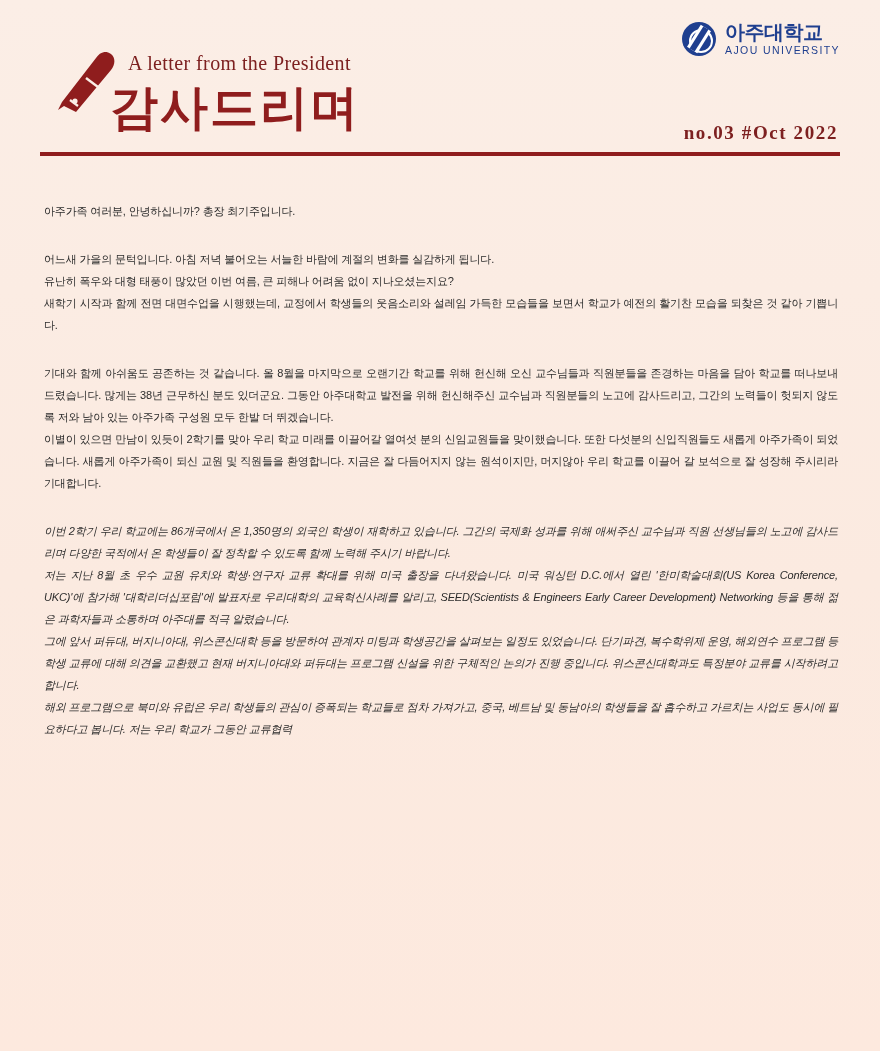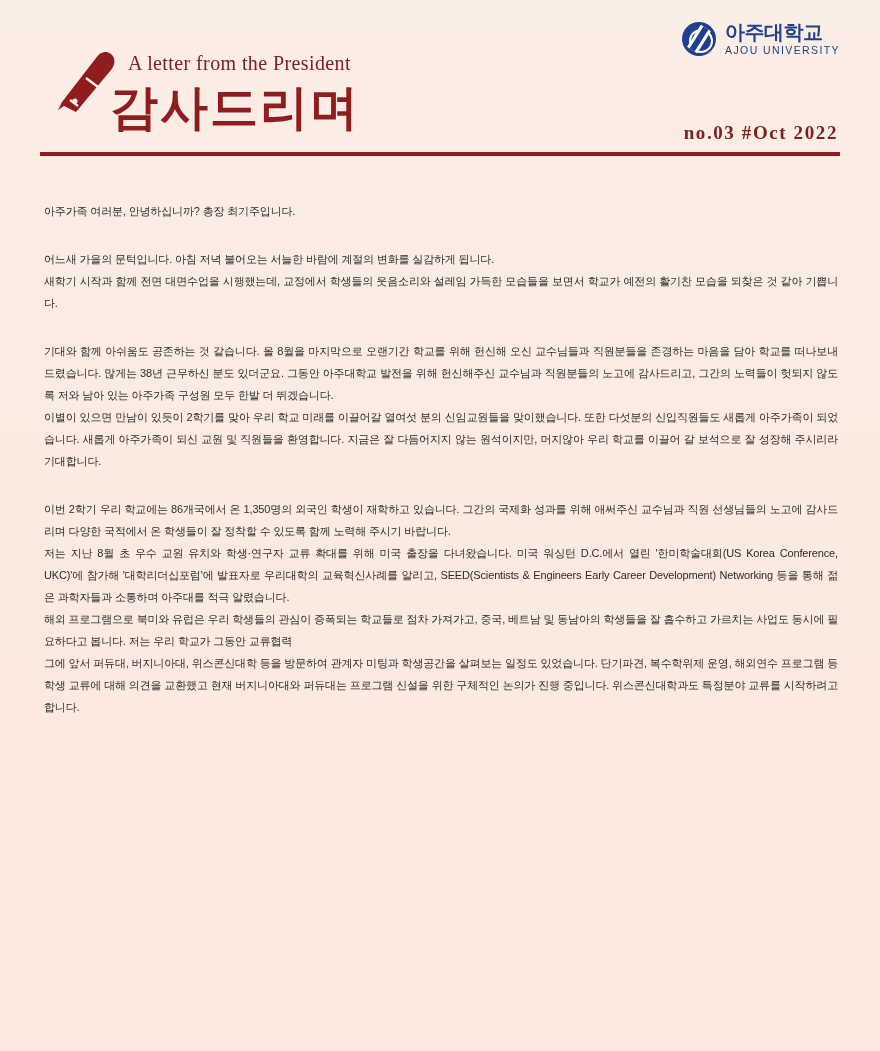--- a/index.html
+++ b/index.html
@@ -123,21 +123,21 @@
     padding: 40px 42px 0 44px;
     font-size: 11px;
     line-height: 2.0;
     color: #2b2b2b;
     letter-spacing: -0.15px;
   }
   .para {
     margin: 0 0 26px 0;
     text-align: justify;
   }
-  .para:last-child { margin-bottom: 10px; }
+  .para:last-child { margin-bottom: 10px; font-style: italic; }
   .line { display: block; }
 </style>
 </head>
 <body>
 
 <div class="header">
 
   <div class="logo-block">
     <div class="logo-mark"></div>
     <div class="logo-text">
@@ -158,25 +158,26 @@
   <div class="issue">no.03 #Oct 2022</div>
   <div class="rule"></div>
 </div>
 
 <div class="letter">
   <p class="para">
     <span class="line">아주가족 여러분, 안녕하십니까? 총장 최기주입니다.</span>
   </p>
   <p class="para">
     <span class="line">어느새 가을의 문턱입니다. 아침 저녁 불어오는 서늘한 바람에 계절의 변화를 실감하게 됩니다.</span>
+    <span class="line">유난히 폭우와 대형 태풍이 많았던 이번 여름, 큰 피해나 어려움 없이 지나오셨는지요?</span>
     <span class="line">새학기 시작과 함께 전면 대면수업을 시행했는데, 교정에서 학생들의 웃음소리와 설레임 가득한 모습들을 보면서 학교가 예전의 활기찬 모습을 되찾은 것 같아 기쁩니다.</span>
   </p>
   <p class="para">
     <span class="line">기대와 함께 아쉬움도 공존하는 것 같습니다. 올 8월을 마지막으로 오랜기간 학교를 위해 헌신해 오신 교수님들과 직원분들을 존경하는 마음을 담아 학교를 떠나보내 드렸습니다. 많게는 38년 근무하신 분도 있더군요. 그동안 아주대학교 발전을 위해 헌신해주신 교수님과 직원분들의 노고에 감사드리고, 그간의 노력들이 헛되지 않도록 저와 남아 있는 아주가족 구성원 모두 한발 더 뛰겠습니다.</span>
     <span class="line">이별이 있으면 만남이 있듯이 2학기를 맞아 우리 학교 미래를 이끌어갈 열여섯 분의 신임교원들을 맞이했습니다. 또한 다섯분의 신입직원들도 새롭게 아주가족이 되었습니다. 새롭게 아주가족이 되신 교원 및 직원들을 환영합니다. 지금은 잘 다듬어지지 않는 원석이지만, 머지않아 우리 학교를 이끌어 갈 보석으로 잘 성장해 주시리라 기대합니다.</span>
   </p>
   <p class="para">
     <span class="line">이번 2학기 우리 학교에는 86개국에서 온 1,350명의 외국인 학생이 재학하고 있습니다. 그간의 국제화 성과를 위해 애써주신 교수님과 직원 선생님들의 노고에 감사드리며 다양한 국적에서 온 학생들이 잘 정착할 수 있도록 함께 노력해 주시기 바랍니다.</span>
     <span class="line">저는 지난 8월 초 우수 교원 유치와 학생·연구자 교류 확대를 위해 미국 출장을 다녀왔습니다. 미국 워싱턴 D.C.에서 열린 '한미학술대회(US Korea Conference, UKC)'에 참가해 '대학리더십포럼'에 발표자로 우리대학의 교육혁신사례를 알리고, SEED(Scientists &amp; Engineers Early Career Development) Networking 등을 통해 젊은 과학자들과 소통하며 아주대를 적극 알렸습니다.</span>
+    <span class="line">그에 앞서 퍼듀대, 버지니아대, 위스콘신대학 등을 방문하여 관계자 미팅과 학생공간을 살펴보는 일정도 있었습니다. 단기파견, 복수학위제 운영, 해외연수 프로그램 등 학생 교류에 대해 의견을 교환했고 현재 버지니아대와 퍼듀대는 프로그램 신설을 위한 구체적인 논의가 진행 중입니다. 위스콘신대학과도 특정분야 교류를 시작하려고 합니다.</span>
     <span class="line">해외 프로그램으로 북미와 유럽은 우리 학생들의 관심이 증폭되는 학교들로 점차 가져가고, 중국, 베트남 및 동남아의 학생들을 잘 흡수하고 가르치는 사업도 동시에 필요하다고 봅니다. 저는 우리 학교가 그동안 교류협력</span>
-    <span class="line">그에 앞서 퍼듀대, 버지니아대, 위스콘신대학 등을 방문하여 관계자 미팅과 학생공간을 살펴보는 일정도 있었습니다. 단기파견, 복수학위제 운영, 해외연수 프로그램 등 학생 교류에 대해 의견을 교환했고 현재 버지니아대와 퍼듀대는 프로그램 신설을 위한 구체적인 논의가 진행 중입니다. 위스콘신대학과도 특정분야 교류를 시작하려고 합니다.</span>
   </p>
 </div>
 
 </body></html>

